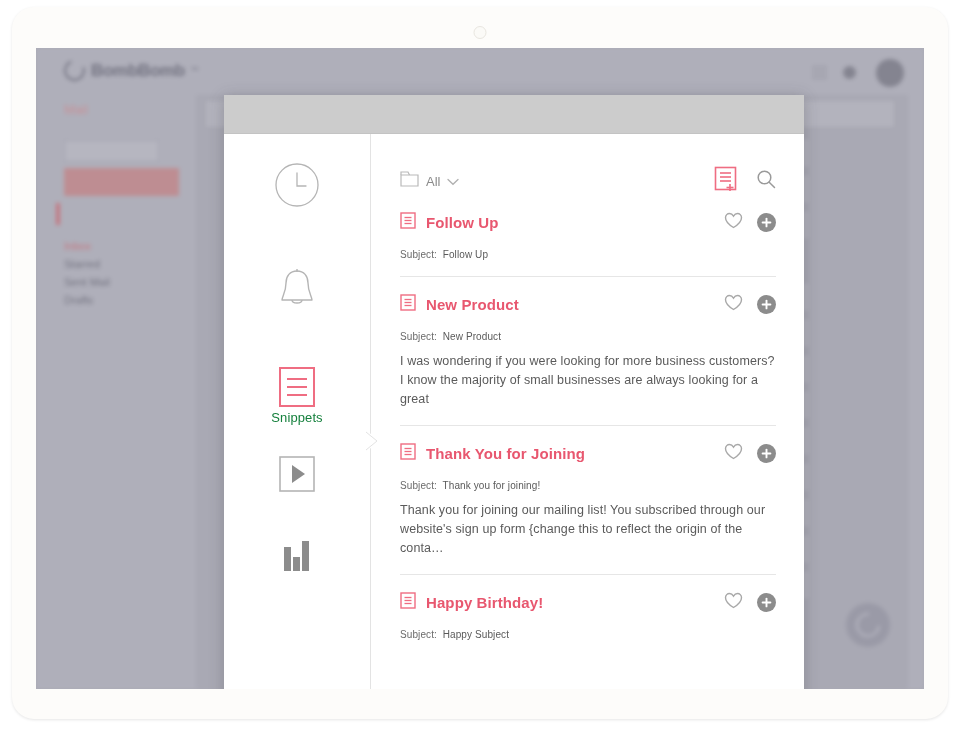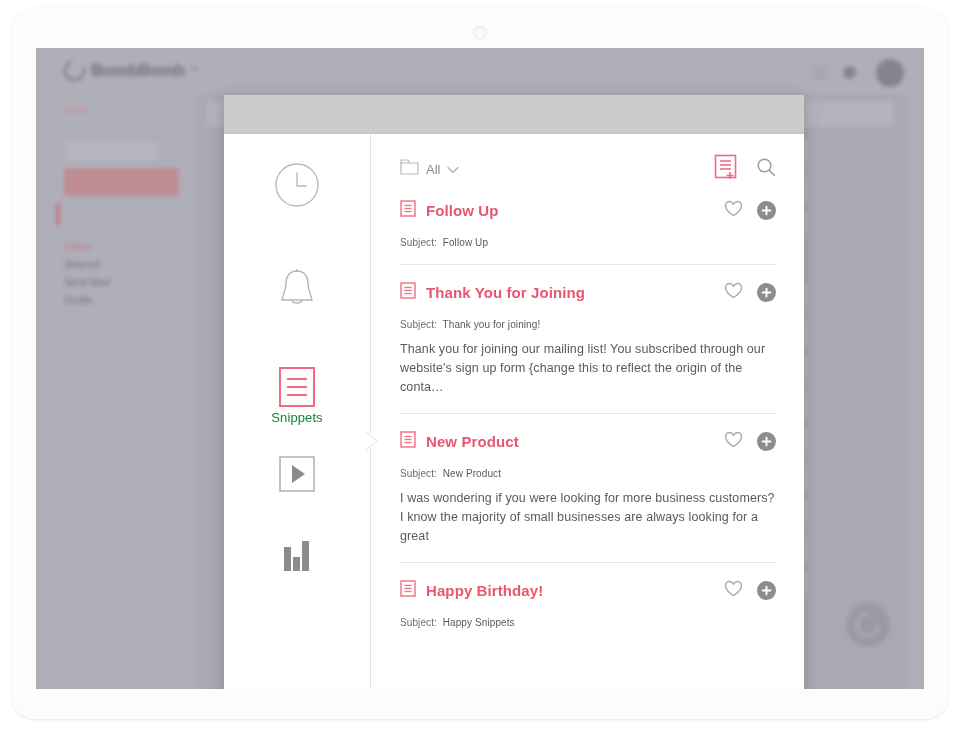--- a/index.html
+++ b/index.html
@@ -119,21 +119,21 @@
 
   .rail-divider{
     position:absolute; left:146px; top:0; bottom:0; width:1px; background:#e3e3e3;
   }
   .rail-pointer{
     position:absolute; left:141px; top:286px; width:14px;height:42px;
   }
 
   
   .content{
-    flex:1;position:relative;padding:4px 28px 0 30px;
+    flex:1;position:relative;padding:16px 28px 0 30px;
     overflow:hidden;
   }
   .content-top{
     display:flex;align-items:center;justify-content:space-between;
     height:62px;
   }
   .filter{display:flex;align-items:center;gap:7px;cursor:pointer;}
   .filter-label{font-size:13px;color:#8b8b8b;}
   .top-actions{display:flex;align-items:center;gap:16px;}
 
@@ -360,75 +360,75 @@
             <div class="snip-head">
               <div class="snip-title-wrap">
                 <span>
                   <svg width="16" height="17" viewBox="0 0 16 17">
                     <rect x="1" y="1" width="14" height="15" fill="none" stroke="#ef6d82" stroke-width="1.4"></rect>
                     <line x1="4.5" y1="5.5" x2="11.5" y2="5.5" stroke="#ef6d82" stroke-width="1.3"></line>
                     <line x1="4.5" y1="8.5" x2="11.5" y2="8.5" stroke="#ef6d82" stroke-width="1.3"></line>
                     <line x1="4.5" y1="11.5" x2="11.5" y2="11.5" stroke="#ef6d82" stroke-width="1.3"></line>
                   </svg>
                 </span>
-                <span class="snip-title">Thank You for Joining</span>
+                <span class="snip-title">New Product</span>
               </div>
               <div class="snip-actions">
                 <span>
                   <svg width="19" height="17" viewBox="0 0 19 17">
                     <path d="M9.5 15.5 C9.5 15.5 1.5 10.5 1.5 5.7 C1.5 3.1 3.4 1.5 5.4 1.5 C7.2 1.5 8.7 2.8 9.5 4.2 C10.3 2.8 11.8 1.5 13.6 1.5 C15.6 1.5 17.5 3.1 17.5 5.7 C17.5 10.5 9.5 15.5 9.5 15.5 Z" fill="none" stroke="#a8a8a8" stroke-width="1.4"></path>
                   </svg>
                 </span>
                 <span class="plus-btn">
                   <svg width="11" height="11" viewBox="0 0 11 11">
                     <line x1="5.5" y1="1.6" x2="5.5" y2="9.4" stroke="#ffffff" stroke-width="1.9" stroke-linecap="round"></line>
                     <line x1="1.6" y1="5.5" x2="9.4" y2="5.5" stroke="#ffffff" stroke-width="1.9" stroke-linecap="round"></line>
                   </svg>
                 </span>
               </div>
             </div>
             <div class="snip-subject">
               <span class="lbl">Subject:</span>&nbsp;
-              <span>Thank you for joining!</span>
-            </div>
-            <div class="snip-body">Thank you for joining our mailing list! You subscribed through our website's sign up form {change this to reflect the origin of the conta…</div>
+              <span>New Product</span>
+            </div>
+            <div class="snip-body">I was wondering if you were looking for more business customers? I know the majority of small businesses are always looking for a great</div>
           </div>
 
           <div class="snippet">
             <div class="snip-head">
               <div class="snip-title-wrap">
                 <span>
                   <svg width="16" height="17" viewBox="0 0 16 17">
                     <rect x="1" y="1" width="14" height="15" fill="none" stroke="#ef6d82" stroke-width="1.4"></rect>
                     <line x1="4.5" y1="5.5" x2="11.5" y2="5.5" stroke="#ef6d82" stroke-width="1.3"></line>
                     <line x1="4.5" y1="8.5" x2="11.5" y2="8.5" stroke="#ef6d82" stroke-width="1.3"></line>
                     <line x1="4.5" y1="11.5" x2="11.5" y2="11.5" stroke="#ef6d82" stroke-width="1.3"></line>
                   </svg>
                 </span>
-                <span class="snip-title">New Product</span>
+                <span class="snip-title">Thank You for Joining</span>
               </div>
               <div class="snip-actions">
                 <span>
                   <svg width="19" height="17" viewBox="0 0 19 17">
                     <path d="M9.5 15.5 C9.5 15.5 1.5 10.5 1.5 5.7 C1.5 3.1 3.4 1.5 5.4 1.5 C7.2 1.5 8.7 2.8 9.5 4.2 C10.3 2.8 11.8 1.5 13.6 1.5 C15.6 1.5 17.5 3.1 17.5 5.7 C17.5 10.5 9.5 15.5 9.5 15.5 Z" fill="none" stroke="#a8a8a8" stroke-width="1.4"></path>
                   </svg>
                 </span>
                 <span class="plus-btn">
                   <svg width="11" height="11" viewBox="0 0 11 11">
                     <line x1="5.5" y1="1.6" x2="5.5" y2="9.4" stroke="#ffffff" stroke-width="1.9" stroke-linecap="round"></line>
                     <line x1="1.6" y1="5.5" x2="9.4" y2="5.5" stroke="#ffffff" stroke-width="1.9" stroke-linecap="round"></line>
                   </svg>
                 </span>
               </div>
             </div>
             <div class="snip-subject">
               <span class="lbl">Subject:</span>&nbsp;
-              <span>New Product</span>
-            </div>
-            <div class="snip-body">I was wondering if you were looking for more business customers? I know the majority of small businesses are always looking for a great</div>
+              <span>Thank you for joining!</span>
+            </div>
+            <div class="snip-body">Thank you for joining our mailing list! You subscribed through our website's sign up form {change this to reflect the origin of the conta…</div>
           </div>
 
           <div class="snippet">
             <div class="snip-head">
               <div class="snip-title-wrap">
                 <span>
                   <svg width="16" height="17" viewBox="0 0 16 17">
                     <rect x="1" y="1" width="14" height="15" fill="none" stroke="#ef6d82" stroke-width="1.4"></rect>
                     <line x1="4.5" y1="5.5" x2="11.5" y2="5.5" stroke="#ef6d82" stroke-width="1.3"></line>
                     <line x1="4.5" y1="8.5" x2="11.5" y2="8.5" stroke="#ef6d82" stroke-width="1.3"></line>
@@ -446,21 +446,21 @@
                 <span class="plus-btn">
                   <svg width="11" height="11" viewBox="0 0 11 11">
                     <line x1="5.5" y1="1.6" x2="5.5" y2="9.4" stroke="#ffffff" stroke-width="1.9" stroke-linecap="round"></line>
                     <line x1="1.6" y1="5.5" x2="9.4" y2="5.5" stroke="#ffffff" stroke-width="1.9" stroke-linecap="round"></line>
                   </svg>
                 </span>
               </div>
             </div>
             <div class="snip-subject">
               <span class="lbl">Subject:</span>&nbsp;
-              <span>Happy Snippets</span>
+              <span>Happy Subject</span>
             </div>
 
           </div>
 
         </div>
       </div>
     </div>
 
   </div>
 </div>

